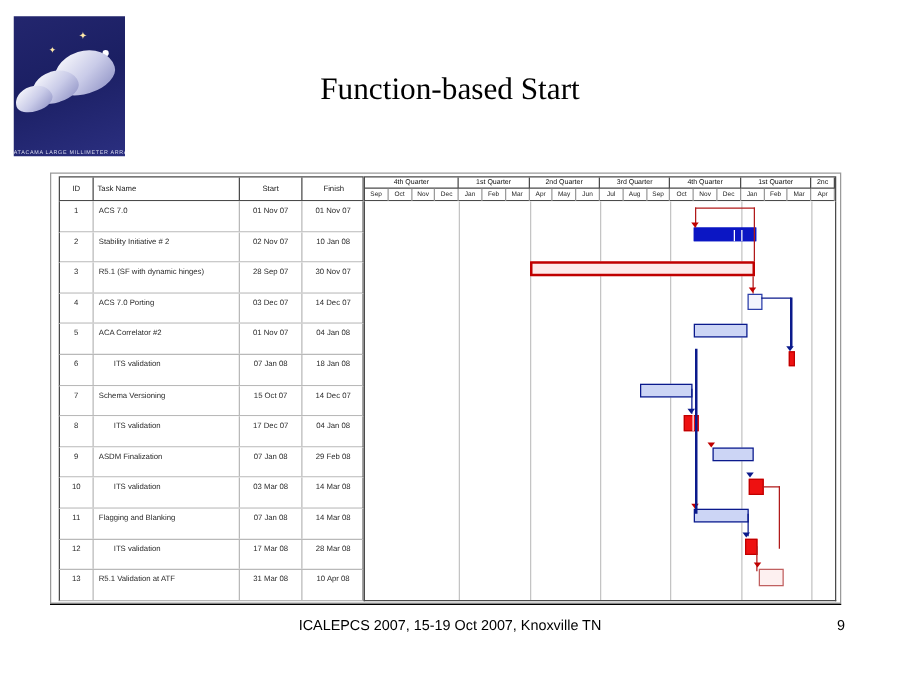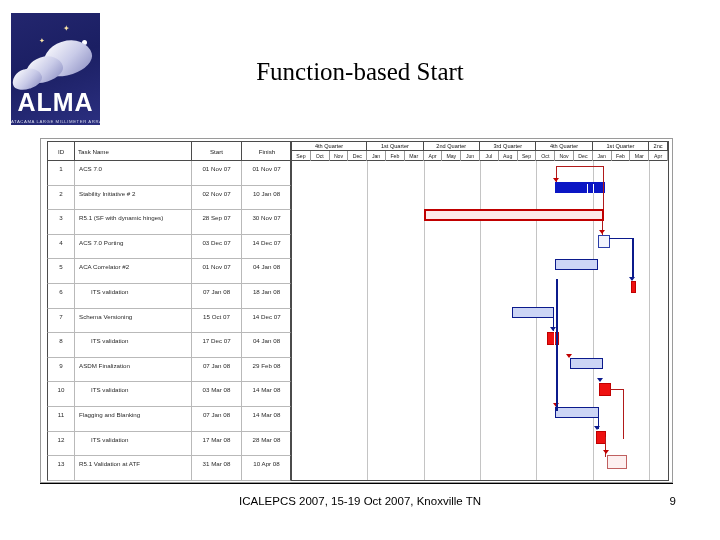--- a/index.html
+++ b/index.html
@@ -146,21 +146,20 @@
   <span class="star" style="left:33px;top:46px;font-size:8px;">✦</span>
 
   <div id="dish-group">
     <div id="dish-tip"></div>
     <div id="dish-stalk"></div>
     <div class="dish" id="dish1"></div>
     <div class="dish" id="dish2"></div>
     <div class="dish" id="dish3"></div>
   </div>
 
-  <div id="alma-word">ALMA</div>
   <div id="alma-tag">ATACAMA LARGE MILLIMETER ARRAY</div>
 </div>
 
 <div id="slide-title">Function-based Start</div>
 
 <div id="gantt">
 
   <div id="grid-table">
     <div class="tbl-head">
       <div class="hcell" style="left:0;width:27px;">ID</div>

